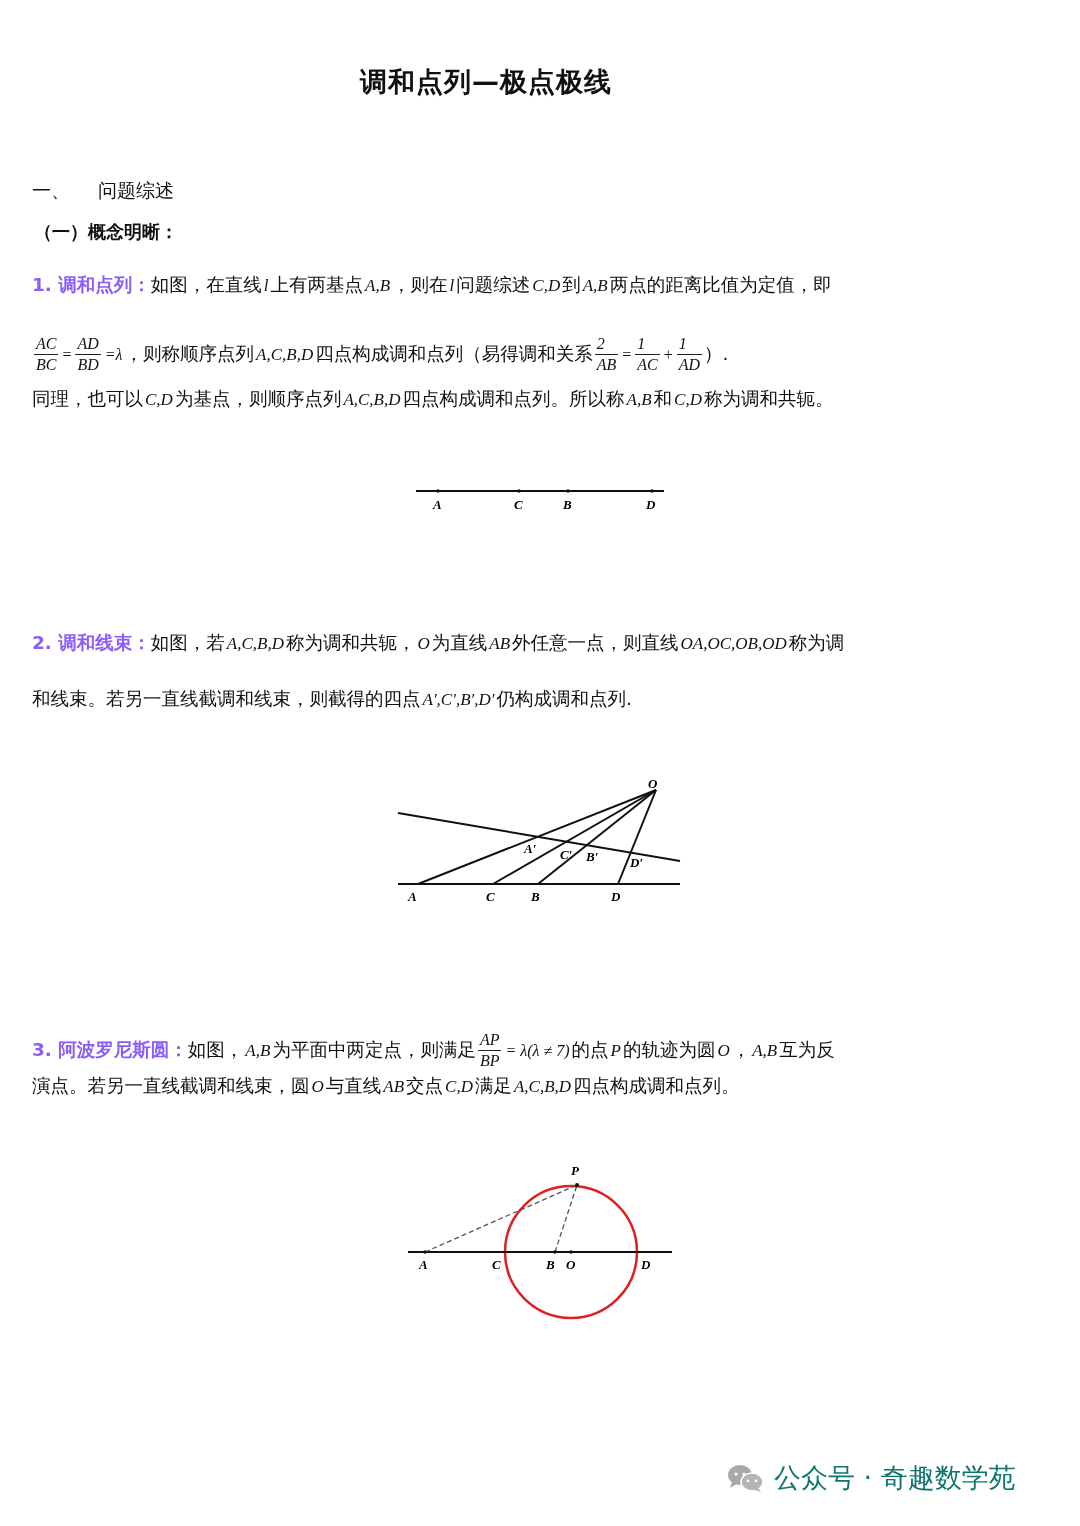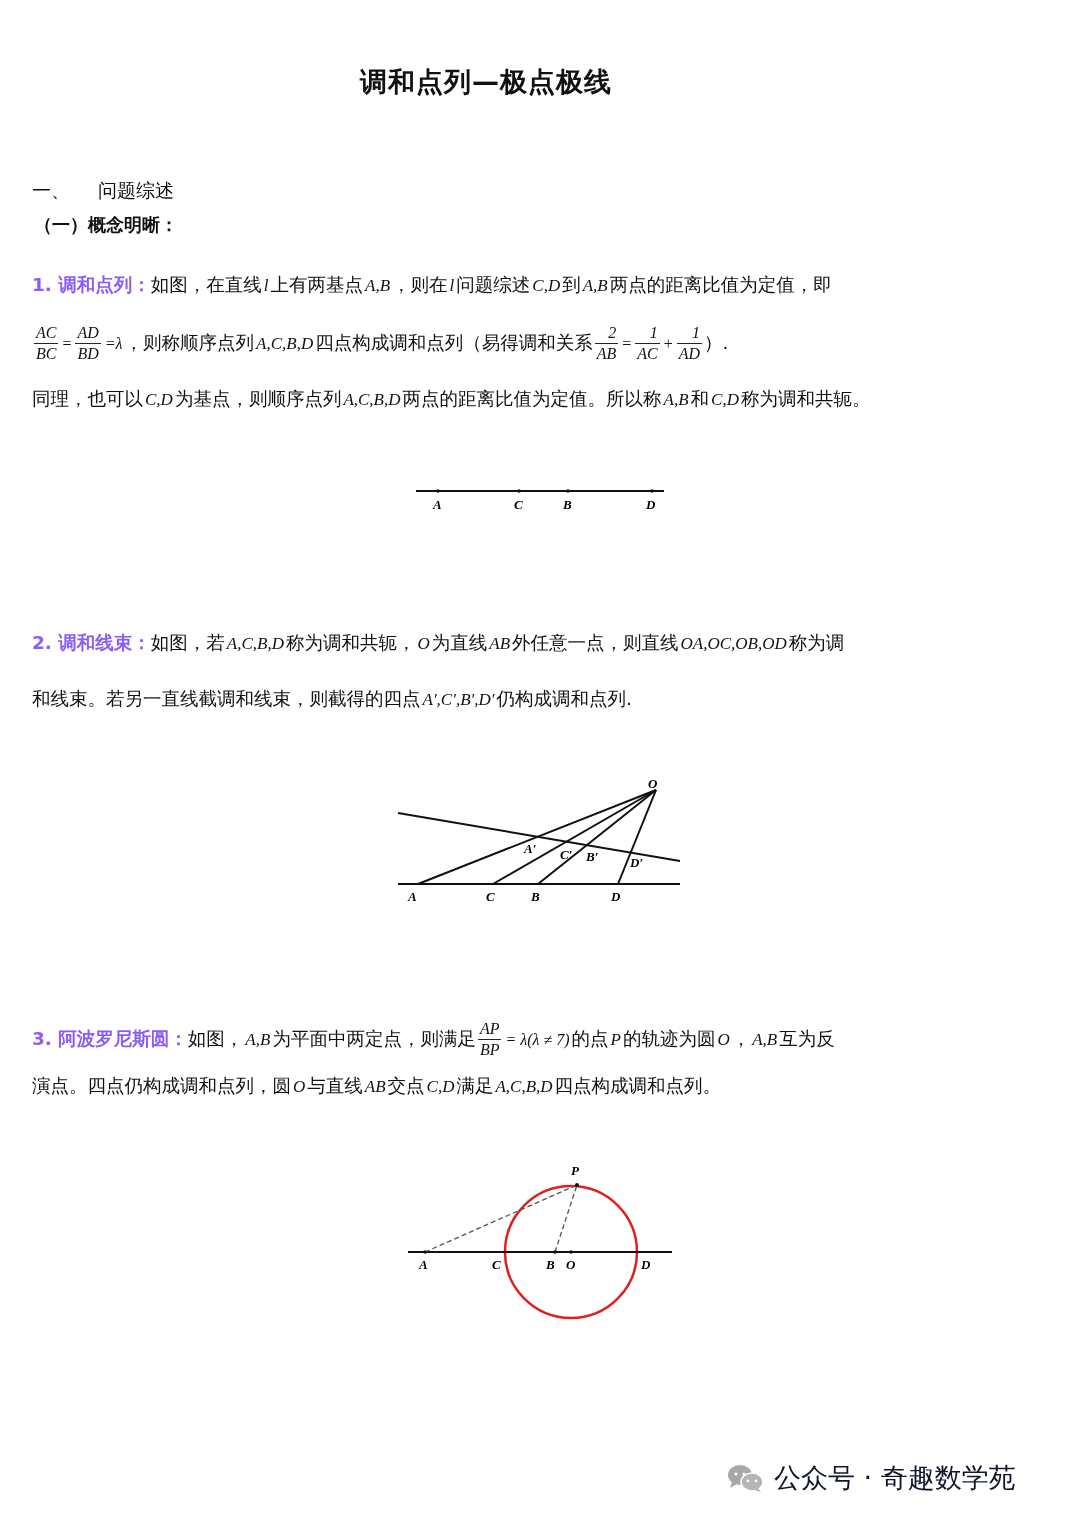--- a/index.html
+++ b/index.html
@@ -8,51 +8,51 @@
     font-family: "DejaVu Sans", "Liberation Sans", sans-serif;
     color: #111111;
   }
   .abs { position: absolute; }
   .title {
     left: 0; width: 972px; top: 64px; text-align: center;
     font-size: 27px; font-weight: bold; letter-spacing: 1px;
   }
   .h1 { left: 32px; top: 178px; font-size: 19px; font-weight: normal; }
   .h1 .num { display: inline-block; width: 66px; }
-  .h2 { left: 34px; top: 213px; font-size: 18px; font-weight: bold; }
+  .h2 { left: 34px; top: 220px; font-size: 18px; font-weight: bold; }
   .line { left: 32px; font-size: 18.5px; white-space: nowrap; line-height: 26px; }
   .red { color: #8b5cf6; font-weight: bold; }
   .m { font-family: "Liberation Serif", "DejaVu Serif", serif; font-style: italic; font-size: 17px; padding: 0 2px; }
-  .frac { display: inline-block; vertical-align: middle; text-align: right; margin: 5px 2px; }
+  .frac { display: inline-block; vertical-align: middle; text-align: left; margin: 16px 2px; }
   .frac span { display: block; font-family: "Liberation Serif", "DejaVu Serif", serif; font-style: italic; font-size: 16px; line-height: 20px; padding: 0 2px; }
   .frac .num { border-bottom: 1px solid #222; }
   .op { font-family: "Liberation Serif", serif; font-size: 16px; padding: 0 2px; }
   svg text { font-family: "Liberation Serif", "DejaVu Serif", serif; font-style: italic; font-weight: bold; font-size: 13px; }
-  .wm { left: 726px; top: 1460px; color: #0f172a; font-size: 27px; display: flex; align-items: center; gap: 8px; }
+  .wm { left: 726px; top: 1460px; color: #0f766e; font-size: 27px; display: flex; align-items: center; gap: 8px; }
 </style>
 </head>
 <body>
 
 <div class="abs title">调和点列—极点极线</div>
 
 <div class="abs h1">
   <span class="num">一、</span><span>问题综述</span>
 </div>
 <div class="abs h2">（一）概念明晰：</div>
 
 <div class="abs line" style="top:272px">
   <span class="red">1. 调和点列：</span><span>如图，在直线</span><span class="m">l</span><span>上有两基点</span><span class="m">A,B</span><span>，则在</span><span class="m">l</span><span>问题综述</span><span class="m">C,D</span><span>到</span><span class="m">A,B</span><span>两点的距离比值为定值，即</span>
 </div>
 
 <div class="abs line" style="top:318px">
   <span class="frac"><span class="num">AC</span><span>BC</span></span><span class="op">=</span><span class="frac"><span class="num">AD</span><span>BD</span></span><span class="op m">=λ</span><span>，则称顺序点列</span><span class="m">A,C,B,D</span><span>四点构成调和点列（易得调和关系</span><span class="frac"><span class="num">2</span><span>AB</span></span><span class="op">=</span><span class="frac"><span class="num">1</span><span>AC</span></span><span class="op">+</span><span class="frac"><span class="num">1</span><span>AD</span></span><span>）.</span>
 </div>
 
 <div class="abs line" style="top:386px">
-  <span>同理，也可以</span><span class="m">C,D</span><span>为基点，则顺序点列</span><span class="m">A,C,B,D</span><span>两点的距离比值为定值。所以称</span><span class="m">A,B</span><span>和</span><span class="m">C,D</span><span>称为调和共轭。</span>
+  <span>同理，也可以</span><span class="m">C,D</span><span>为基点，则顺序点列</span><span class="m">A,C,B,D</span><span>四点构成调和点列。所以称</span><span class="m">A,B</span><span>和</span><span class="m">C,D</span><span>称为调和共轭。</span>
 </div>
 
 <svg class="abs" style="left:410px;top:478px" width="260" height="40">
   <line x1="6" y1="13" x2="254" y2="13" stroke="#111" stroke-width="2.2"></line>
   <circle cx="28" cy="13" r="1.8" fill="#111"></circle>
     <circle cx="109" cy="13" r="1.8" fill="#111"></circle>
   <circle cx="158" cy="13" r="1.8" fill="#111"></circle>
     <circle cx="242" cy="13" r="1.8" fill="#111"></circle>
   <text x="23" y="31">A</text>
   <text x="104" y="31">C</text>
@@ -84,21 +84,21 @@
   <text x="134" y="83">A′</text>
   <text x="170" y="89">C′</text>
   <text x="196" y="91">B′</text>
   <text x="240" y="97">D′</text>
 </svg>
 
 <div class="abs line" style="top:1014px">
   <span class="red">3. 阿波罗尼斯圆：</span><span>如图，</span><span class="m">A,B</span><span>为平面中两定点，则满足</span><span class="frac"><span class="num">AP</span><span>BP</span></span><span class="op m">= λ(λ ≠ 7)</span><span>的点</span><span class="m">P</span><span>的轨迹为圆</span><span class="m">O</span><span>，</span><span class="m">A,B</span><span>互为反</span>
 </div>
 <div class="abs line" style="top:1073px">
-  <span>演点。四点仍构成调和点列，圆</span><span class="m">O</span><span>与直线</span><span class="m">AB</span><span>交点</span><span class="m">C,D</span><span>满足</span><span class="m">A,C,B,D</span><span>四点构成调和点列。</span>
+  <span>演点。若另一直线截调和线束，圆</span><span class="m">O</span><span>与直线</span><span class="m">AB</span><span>交点</span><span class="m">C,D</span><span>满足</span><span class="m">A,C,B,D</span><span>四点构成调和点列。</span>
 </div>
 
 <svg class="abs" style="left:400px;top:1155px" width="280" height="170">
   <circle cx="171" cy="97" r="66" stroke="#e02020" stroke-width="2.5" fill="none"></circle>
   <line x1="8" y1="97" x2="272" y2="97" stroke="#111" stroke-width="2"></line>
   <line x1="25" y1="97" x2="177" y2="30" stroke="#555" stroke-width="1.3" stroke-dasharray="5,3"></line>
   <line x1="155" y1="97" x2="177" y2="30" stroke="#555" stroke-width="1.3" stroke-dasharray="5,3"></line>
   <circle cx="25" cy="97" r="1.8" fill="#111"></circle>
     <circle cx="155" cy="97" r="1.8" fill="#111"></circle>
   <circle cx="171" cy="97" r="1.8" fill="#111"></circle>

